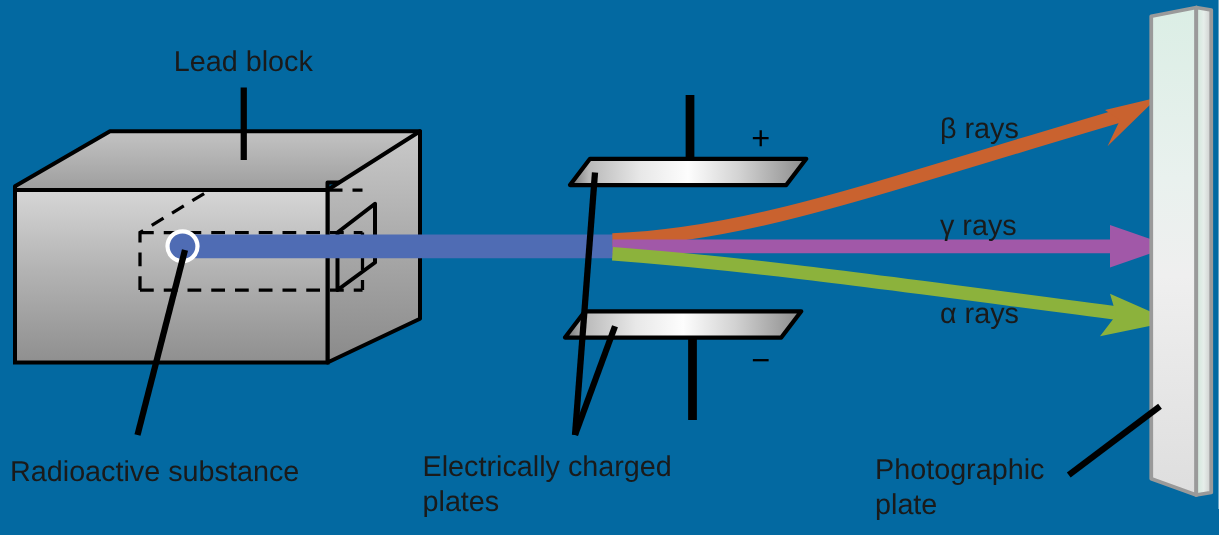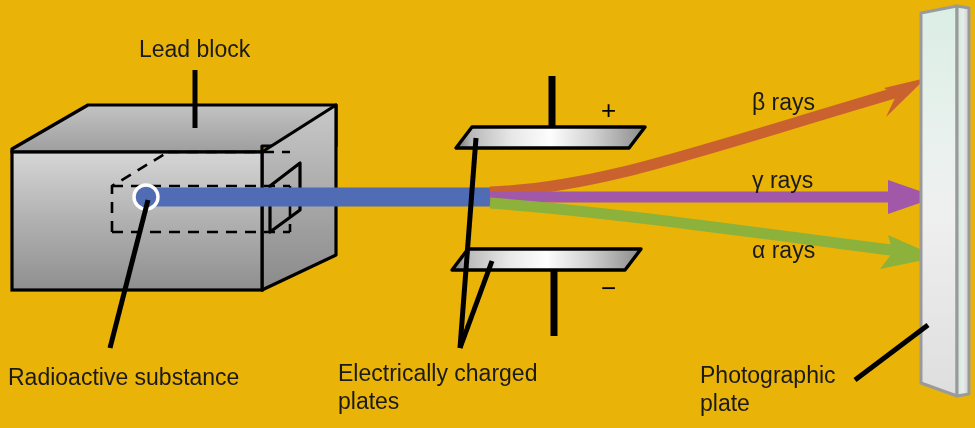--- a/index.html
+++ b/index.html
@@ -7,21 +7,21 @@
     padding: 0;
     background: #ffffff;
   }
   body {
     font-family: "Liberation Sans", sans-serif;
   }
   #diagram-root {
     position: relative;
     width: 975px;
     height: 428px;
-    background: #eab308;
+    background: #0369a1;
     overflow: hidden;
   }
   #diagram-svg {
     position: absolute;
     left: 0;
     top: 0;
     width: 975px;
     height: 428px;
     display: block;
   }

